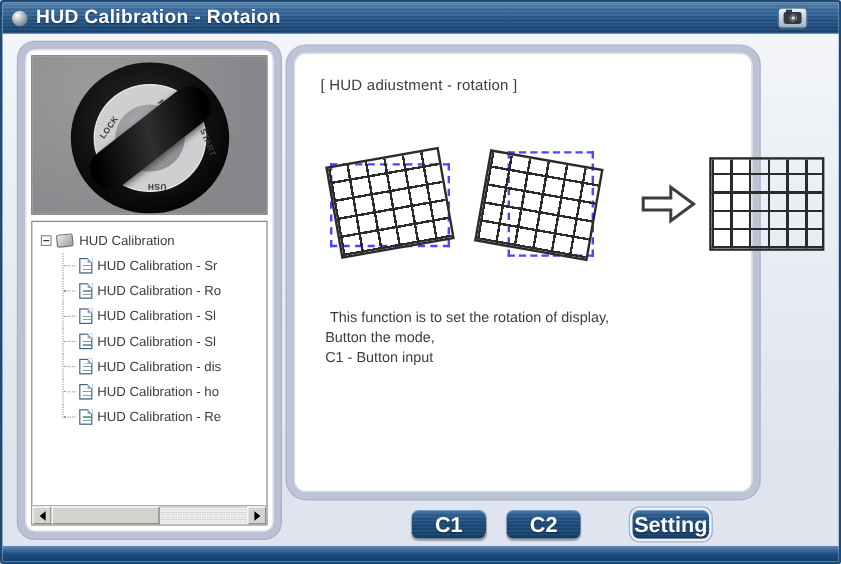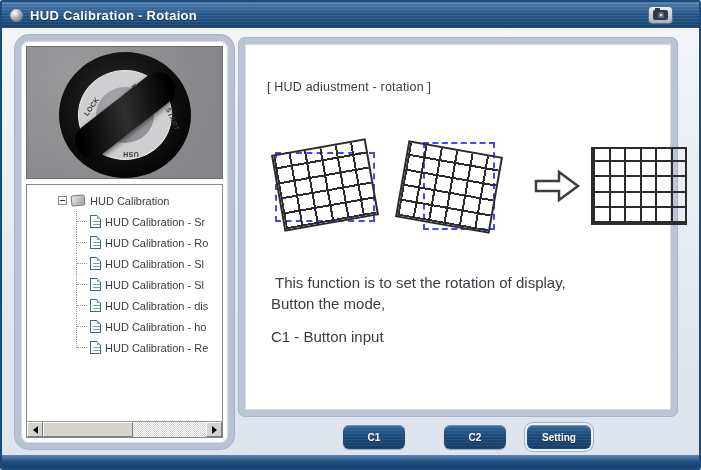--- a/index.html
+++ b/index.html
@@ -16,21 +16,21 @@
       repeating-linear-gradient(0deg, rgba(255,255,255,.07) 0 1px, rgba(0,0,0,.05) 1px 3px),
       linear-gradient(180deg,#5584b2 0%, #2b5c8f 45%, #174470 100%);
     display:flex; align-items:center; padding:0 6px;
   }
   .app-sphere {
     width:13px; height:13px; border-radius:50%;
     background:radial-gradient(circle at 35% 30%, #ffffff, #93a0ae 55%, #5a6675 95%);
     margin:0 7px 0 2px; flex:0 0 auto;
   }
   .title-text {
-    color:#fff; font-size:13px; font-weight:bold; letter-spacing:.3px;
+    color:#fff; font-size:16px; font-weight:bold; letter-spacing:.3px;
     text-shadow:0 1px 1px rgba(0,0,0,.45); white-space:nowrap;
   }
   .camera-btn {
     position:absolute; right:26px; top:4px; width:25px; height:18px;
     border:1px solid #56708e; border-radius:4px;
     background:linear-gradient(#eef2f7,#9fb0c6);
     display:flex; align-items:center; justify-content:center; cursor:pointer;
   }
   .camera-glyph { position:relative; width:15px; height:10px; background:#333a44; border-radius:2px; }
   .camera-glyph::before {
@@ -77,21 +77,21 @@
   .dial-label.ush   { left:96px;  top:104px; transform:rotate(180deg); }
   .ign-knob {
     position:absolute; left:50%; top:52%; width:118px; height:34px; z-index:4;
     transform:translate(-50%,-50%) rotate(-38deg); border-radius:17px;
     background:linear-gradient(115deg,#000 10%, #2f2f2f 50%, #000 90%);
     box-shadow:0 2px 5px rgba(0,0,0,.55);
   }
   
   .tree {
     position:relative; flex:1 1 auto; margin-top:5px; background:#fff;
-    border:1px solid #83878c; overflow:hidden; font-size:11px; color:#3c3c42;padding-left:24px;
+    border:1px solid #83878c; overflow:hidden; font-size:11px; color:#3c3c42;
   }
   .tree-rows { padding:5px 0 0 4px; white-space:nowrap; }
   .trow { display:flex; align-items:center; height:21px; cursor:default; }
   .expand-box {
     width:9px; height:9px; border:1px solid #8a8a8a; background:#fff;
     position:relative; margin:0 4px 0 3px; flex:0 0 auto; cursor:pointer;
   }
   .expand-box::after {
     content:""; position:absolute; left:1px; top:3px; width:5px; height:1px; background:#333;
   }
@@ -134,57 +134,57 @@
   }
   .arrow-left-glyph  { border-style:solid; border-width:4px 5px 4px 0; border-color:transparent #000 transparent transparent; }
   .arrow-right-glyph { border-style:solid; border-width:4px 0 4px 5px; border-color:transparent transparent transparent #000; }
   .scroll-track { position:relative; flex:1 1 auto; }
   .scroll-thumb {
     position:absolute; left:0; top:0; height:15px; width:55%;
     background:#d6d3ce; border:1px solid; border-color:#fff #7a7a7a #7a7a7a #fff; cursor:grab;
   }
   
   .right-frame {
-    position:absolute; left:237px; top:36px; width:438px; height:378px;
-    background:#fff; border:6px solid #bcc4d5; border-radius:6px;
+    position:absolute; left:237px; top:36px; width:394px; height:378px;
+    background:#fff; border:6px solid #bcc4d5; border-radius:16px;
     box-shadow:0 0 0 1px #aab4c8, inset 0 0 0 1px #d6dce6;
-    padding:28px 14px; color:#3b3b46;
+    padding:12px 14px; color:#3b3b46;
   }
   .panel-heading { font-size:12.5px; margin:8px 0 0 8px; letter-spacing:.2px; }
   .illustration { display:flex; align-items:center; gap:8px; margin:40px 0 0 4px; }
   .rot-wrap { position:relative; width:126px; height:104px; flex:0 0 auto; }
   .dash-box { position:absolute; border:2px dashed #4646ff; }
   .wrap1 .dash-box { left:12px; top:18px; width:100px; height:70px; }
   .wrap2 .dash-box { left:26px; top:8px;  width:72px;  height:88px; }
   .grid {
     width:96px; height:78px; border:2px solid #2b2b2b;
     background:
       repeating-linear-gradient(90deg,#2b2b2b 0 2px, transparent 2px 15.6px),
       repeating-linear-gradient(0deg,#2b2b2b 0 2px, transparent 2px 15.2px);
   }
   .wrap1 .grid { position:absolute; left:14px; top:12px; transform:rotate(-10deg); }
   .wrap2 .grid { position:absolute; left:4px;  top:14px; transform:rotate(10deg); }
   .grid.straight { flex:0 0 auto; }
   .block-arrow { flex:0 0 auto; margin:0 2px; }
-  .desc-block { margin:34px 0 0 12px; font-size:15px; line-height:1.4; }
+  .desc-block { margin:34px 0 0 12px; font-size:12px; line-height:1.4; }
   .desc-line1 { margin-left:4px; }
-  .desc-options { margin-top:12px; }
+  .desc-options { margin-top:0; }
   
   .btn-row { position:absolute; left:0; right:0; top:423px; height:26px; }
   .dlg-btn {
     position:absolute; height:24px; border:none; border-radius:6px;
-    color:#fff; font-weight:bold; font-size:10px; font-family:"Liberation Sans",sans-serif;
+    color:#fff; font-weight:bold; font-size:18px; font-family:"Liberation Sans",sans-serif;
     background:
       repeating-linear-gradient(0deg, rgba(255,255,255,.05) 0 1px, rgba(0,0,0,.04) 1px 3px),
       linear-gradient(#3a6c9e 0%, #1e4f80 40%, #173f68 100%);
     box-shadow:inset 0 1px 0 #6f9bc4, 0 1px 1px rgba(0,0,0,.3);
     cursor:pointer; text-shadow:0 1px 1px rgba(0,0,0,.4);
   }
   .btn-c1 { left:341px; width:62px; }
-  .btn-c2 { left:442px; width:62px; }
+  .btn-c2 { left:420px; width:62px; }
   .btn-cancel { left:525px; width:64px; box-shadow:0 0 0 2px #eef1f6, 0 0 0 3px #9fb0c6, inset 0 1px 0 #6f9bc4; }
   .bottom-strip {
     position:absolute; left:0; right:0; bottom:0; height:13px;
     background:linear-gradient(#5d87b4, #1d4c7d 55%, #16406c 100%);
   }
 </style>
 </head>
 <body>
 
 <div class="window">

